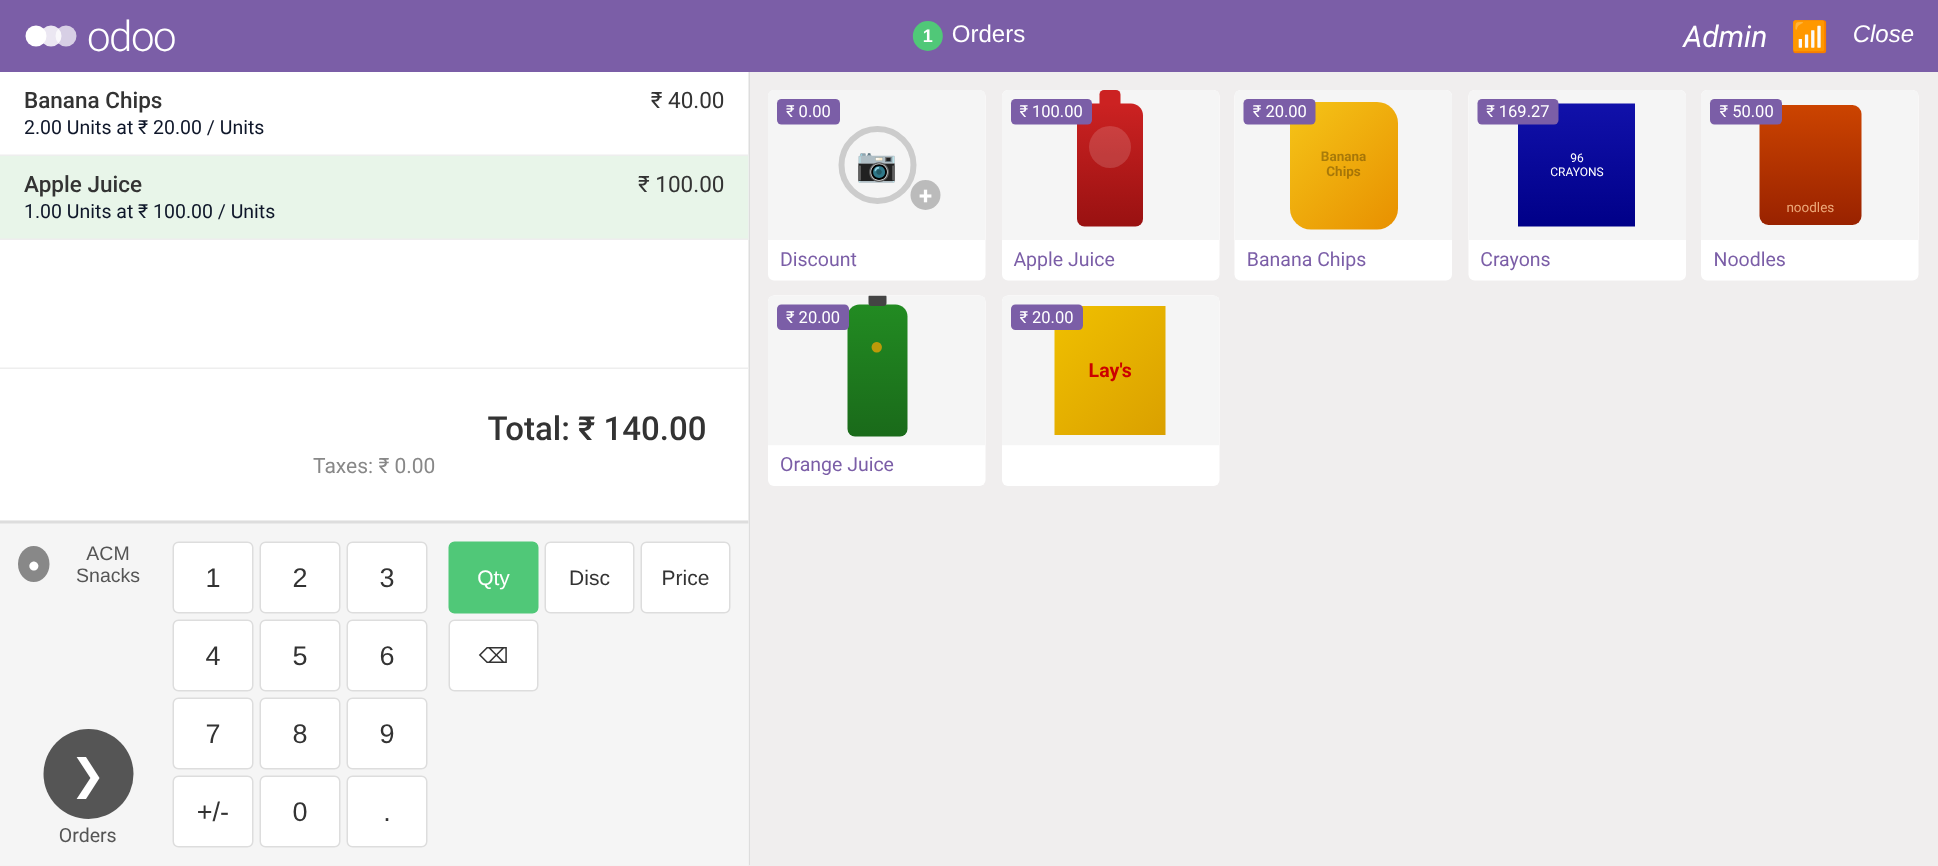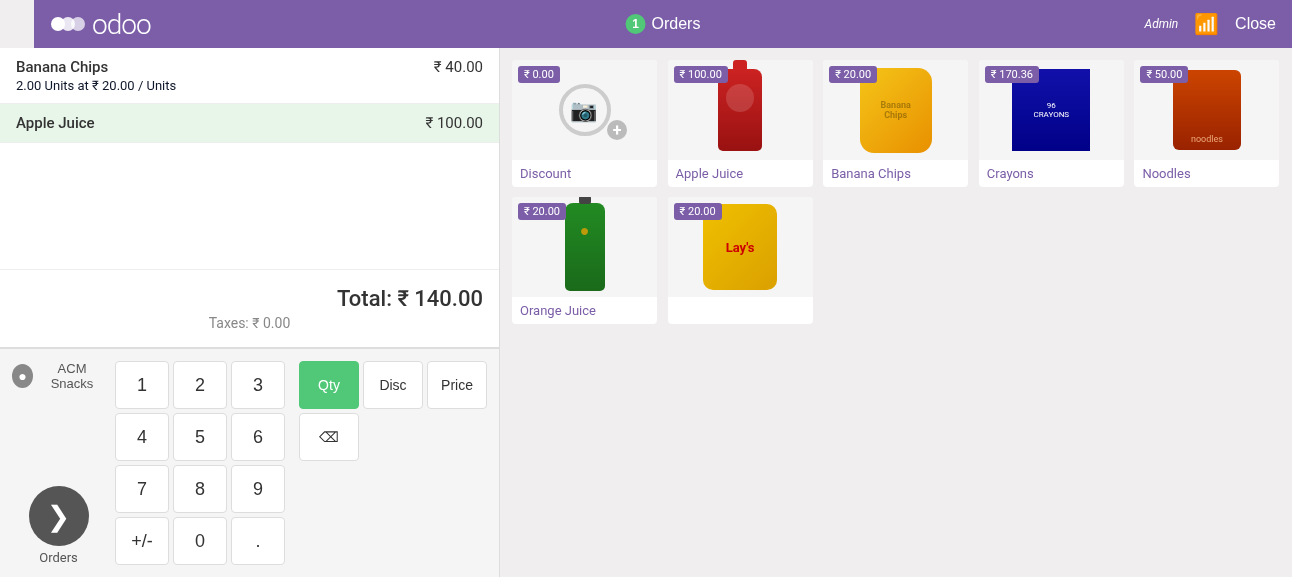--- a/index.html
+++ b/index.html
@@ -6,21 +6,20 @@
     body { font-family: 'Roboto', Arial, sans-serif; background: #f0eeee; width: 1292px; height: 577px; overflow: hidden; }
 
     
     .header {
       background: #7B5EA7;
       height: 48px;
       display: flex;
       align-items: center;
       padding: 0 16px;
       position: relative;
-      margin-left: 34px;
     }
     .header-logo {
       display: flex;
       align-items: center;
       gap: 6px;
     }
     .logo-text {
       color: white;
       font-size: 28px;
       font-weight: 300;
@@ -58,32 +57,33 @@
     .header-right {
       position: absolute;
       right: 16px;
       display: flex;
       align-items: center;
       gap: 16px;
     }
     .admin-text {
       color: white;
       font-style: italic;
-      font-size: 12px;
+      font-size: 20px;
     }
     .wifi-icon {
       color: #50c878;
       font-size: 20px;
     }
     .close-btn {
       color: white;
       background: none;
       border: none;
       font-size: 16px;
       cursor: pointer;
+      font-style: italic;
     }
 
     
     .main {
       display: flex;
       height: 529px;
     }
 
     
     .left-panel {
@@ -123,21 +123,21 @@
       color: #333;
     }
     .order-item-detail {
       font-size: 13px;
       color: #0f172a;
       margin-top: 2px;
     }
 
     
     .total-section {
-      padding: 16px;
+      padding: 28px;
       text-align: right;
       border-top: 1px solid #eee;
     }
     .total-line {
       font-size: 22px;
       font-weight: 500;
       color: #333;
     }
     .taxes-line {
       font-size: 14px;
@@ -324,20 +324,21 @@
         <span class="order-item-name">Banana Chips</span>
         <span class="order-item-price">₹ 40.00</span>
       </div>
       <div class="order-item-detail">2.00 Units at ₹ 20.00 / Units</div>
     </div>
         <div class="order-item selected">
       <div class="order-item-header">
         <span class="order-item-name">Apple Juice</span>
         <span class="order-item-price">₹ 100.00</span>
       </div>
+      <div class="order-item-detail">1.00 Units at ₹ 100.00 / Units</div>
     </div>
       </div>
 
     <div class="total-section">
       <div class="total-line">
         <span>Total:</span>
         <span>₹ 140.00</span>
       </div>
       <div class="taxes-line">
         <span>Taxes:</span>
@@ -424,21 +425,21 @@
       <div class="product-price-badge">₹ 20.00</div>
       <div class="product-name">Banana Chips</div>
     </div>
         <div class="product-card">
       <div class="product-image">
 
           <div style="width:100%;height:100%;display:flex;align-items:center;justify-content:center;background:#f5f5f5;">
             <div style="width:78px;height:82px;background:linear-gradient(to bottom,#1111aa,#000088);display:flex;align-items:center;justify-content:center;color:white;font-size:8px;text-align:center;padding:0;">96<br>CRAYONS</div>
           </div>
       </div>
-      <div class="product-price-badge">₹ 170.36</div>
+      <div class="product-price-badge">₹ 169.27</div>
       <div class="product-name">Crayons</div>
     </div>
         <div class="product-card">
       <div class="product-image">
 
           <div style="width:100%;height:100%;display:flex;align-items:center;justify-content:center;background:#f5f5f5;">
             <div style="width:68px;height:80px;background:linear-gradient(to bottom,#cc4400,#992200);border-radius:6px;display:flex;align-items:flex-end;justify-content:center;padding-bottom:6px;">
               <span style="color:rgba(255,200,150,0.8);font-size:9px;">noodles</span>
             </div>
           </div>
@@ -456,21 +457,21 @@
             </div>
           </div>
       </div>
       <div class="product-price-badge">₹ 20.00</div>
       <div class="product-name">Orange Juice</div>
     </div>
         <div class="product-card">
       <div class="product-image">
 
           <div style="width:100%;height:100%;display:flex;align-items:center;justify-content:center;background:#f5f5f5;">
-            <div style="width:74px;height:86px;background:linear-gradient(135deg,#f0c000,#daa000);border-radius:10px;display:flex;align-items:center;justify-content:center;color:#cc0000;font-size:13px;font-weight:bold;">Lay's</div>
+            <div style="width:74px;height:86px;background:linear-gradient(135deg,#f0c000,#daa000);border-radius:0;display:flex;align-items:center;justify-content:center;color:#cc0000;font-size:13px;font-weight:bold;">Lay's</div>
           </div>
       </div>
       <div class="product-price-badge">₹ 20.00</div>
     </div>
       </div>
   </div>
 
 </div>
 
 </body></html>

